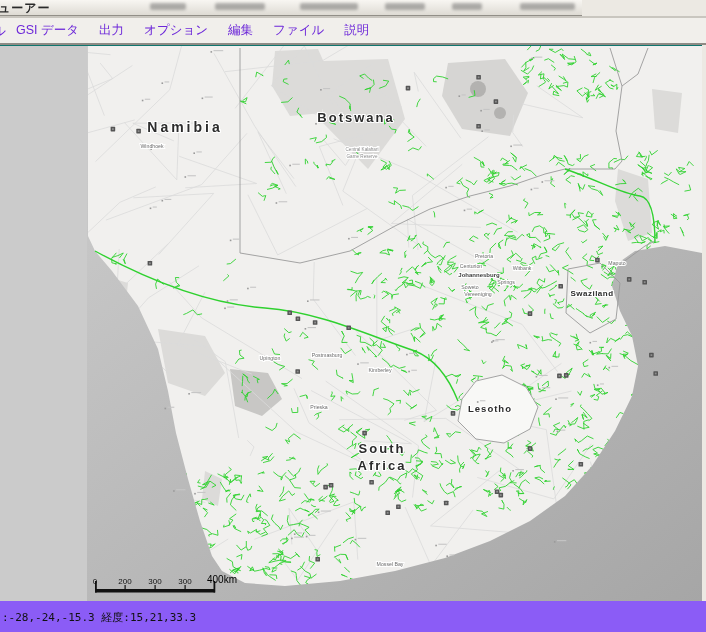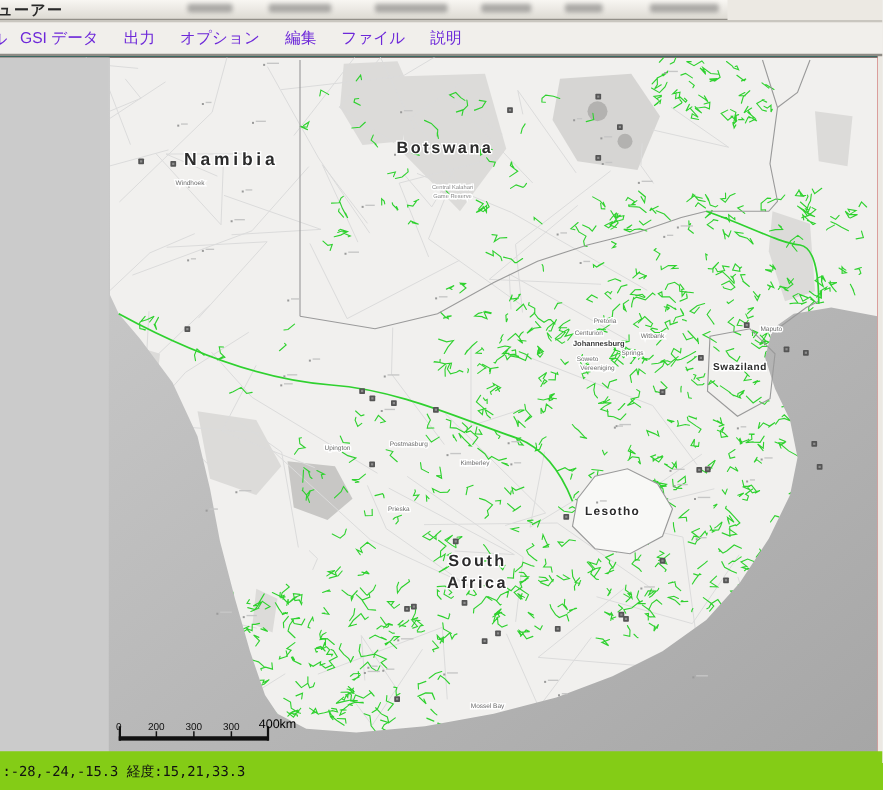--- a/index.html
+++ b/index.html
@@ -34,21 +34,21 @@
     position:absolute;left:0;top:45px;width:702px;height:556px;
     background:#b91c1c;border-top:1px solid #0f766e;box-sizing:content-box;
   }
   .map-container svg{display:block;}
   
   .scalebar{position:absolute;left:93px;top:569px;width:150px;height:30px;z-index:5;}
   .scalebar .num{position:absolute;top:8px;transform:translateX(-50%);font-size:8px;color:#111;font-family:"Liberation Sans",sans-serif;}
   .scalebar .end{position:absolute;top:5px;left:98px;font-size:10px;font-weight:normal;color:#000;margin-left:16px;}
   
   .statusbar{
-    position:absolute;left:0;top:601px;width:706px;height:31px;background:#84cc16;
+    position:absolute;left:0;top:601px;width:706px;height:31px;background:#8b5cf6;
   }
   .statusbar .coords{
     position:absolute;left:2px;top:9px;font-family:"DejaVu Sans Mono",monospace;
     font-size:11px;color:#111;white-space:pre;
   }
 </style>
 </head>
 <body>
 
 <div class="titlebar">

